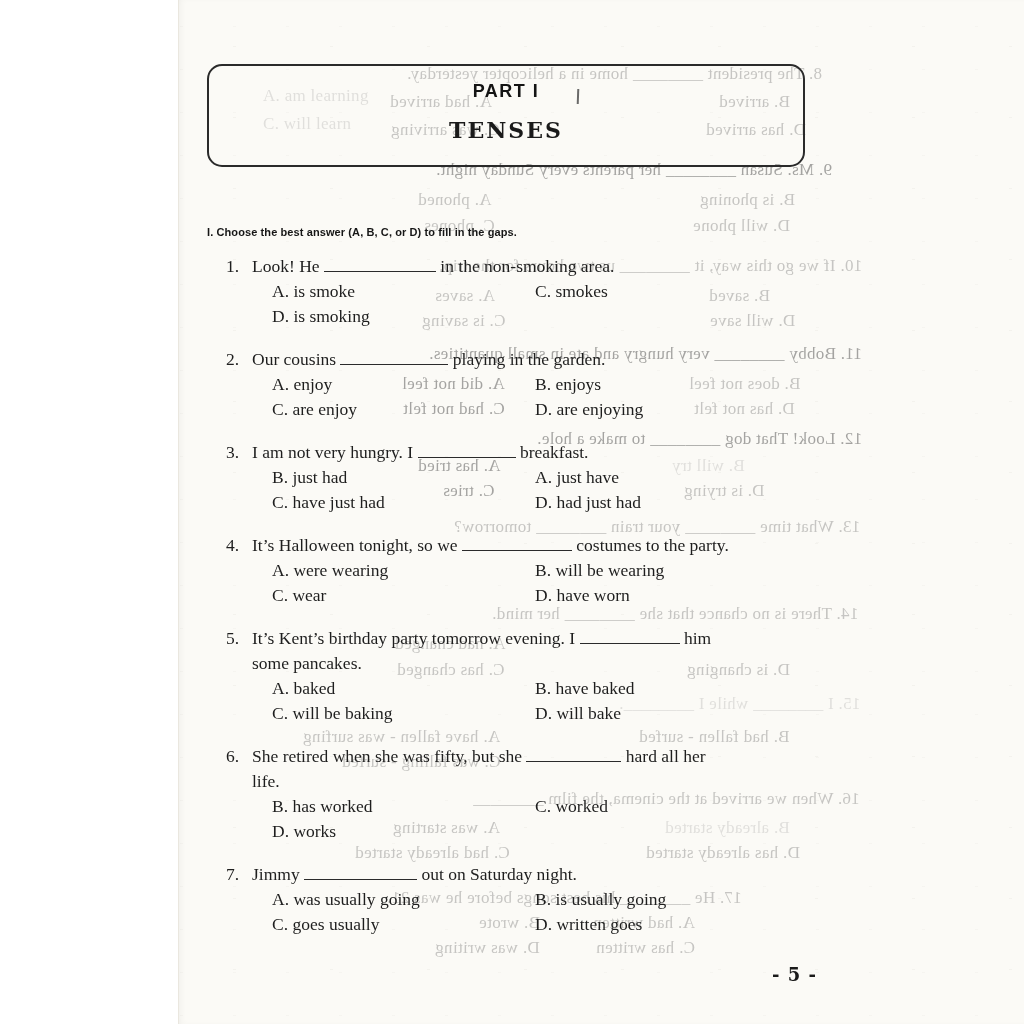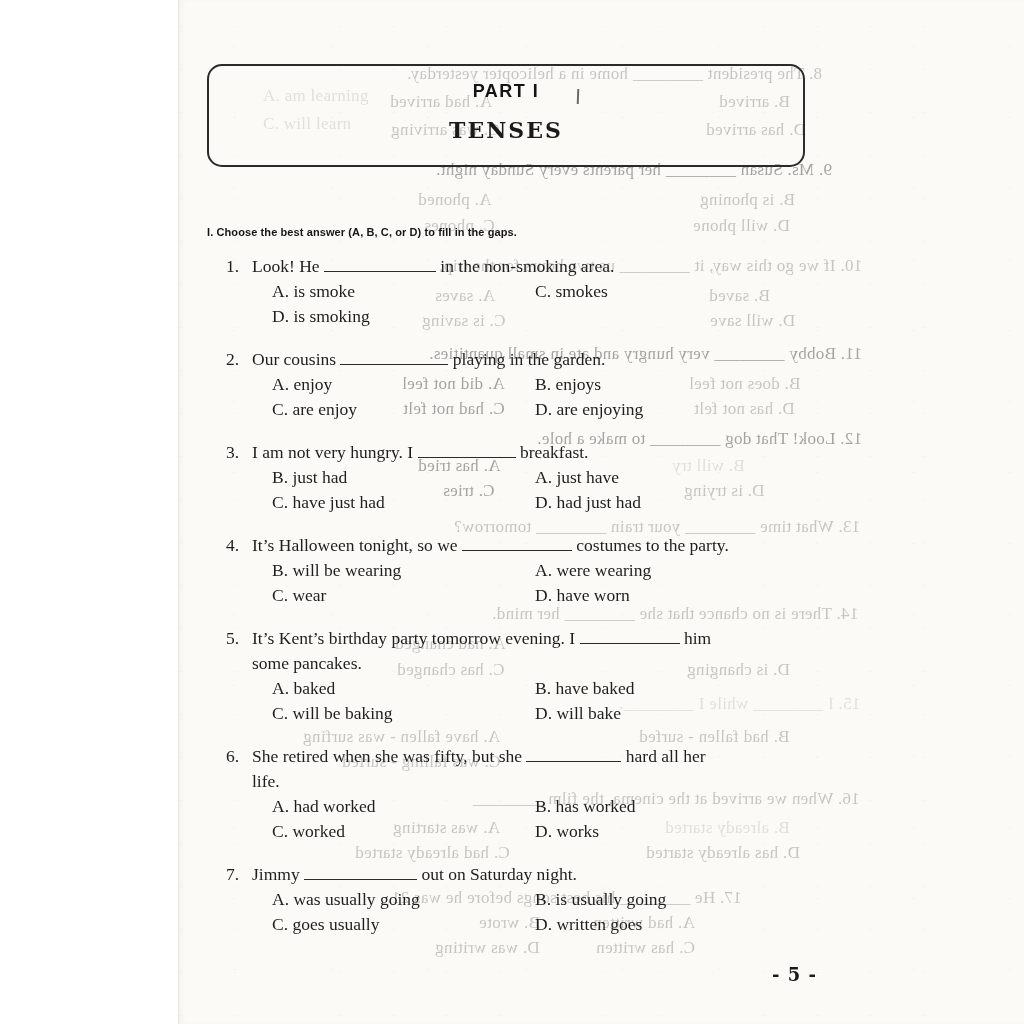--- a/index.html
+++ b/index.html
@@ -177,22 +177,22 @@
           <div>D. had just had</div>
         </div>
       </div>
     </div>
 
     <div class="q">
       <div class="qnum">4.</div>
       <div class="qbody">
         <div class="stem"><span>It’s Halloween tonight, so we </span><span class="blank blank-4"></span><span> costumes to the party.</span></div>
         <div class="options">
+          <div>A. were wearing</div>
           <div>B. will be wearing</div>
-          <div>A. were wearing</div>
           <div>C. wear</div>
           <div>D. have worn</div>
         </div>
       </div>
     </div>
 
     <div class="q">
       <div class="qnum">5.</div>
       <div class="qbody">
         <div class="stem"><span>It’s Kent’s birthday party tomorrow evening. I </span><span class="blank blank-5"></span><span> him</span></div>
@@ -205,21 +205,20 @@
         </div>
       </div>
     </div>
 
     <div class="q">
       <div class="qnum">6.</div>
       <div class="qbody">
         <div class="stem"><span>She retired when she was fifty, but she </span><span class="blank blank-6"></span><span> hard all her</span></div>
         <div class="stem">life.</div>
         <div class="options">
-          <div>A. had worked</div>
           <div>B. has worked</div>
           <div>C. worked</div>
           <div>D. works</div>
         </div>
       </div>
     </div>
 
     <div class="q">
       <div class="qnum">7.</div>
       <div class="qbody">

